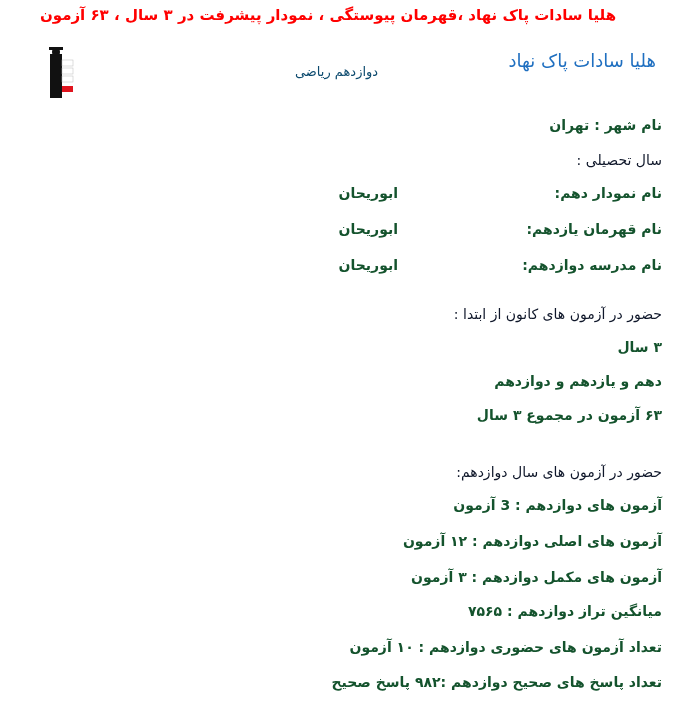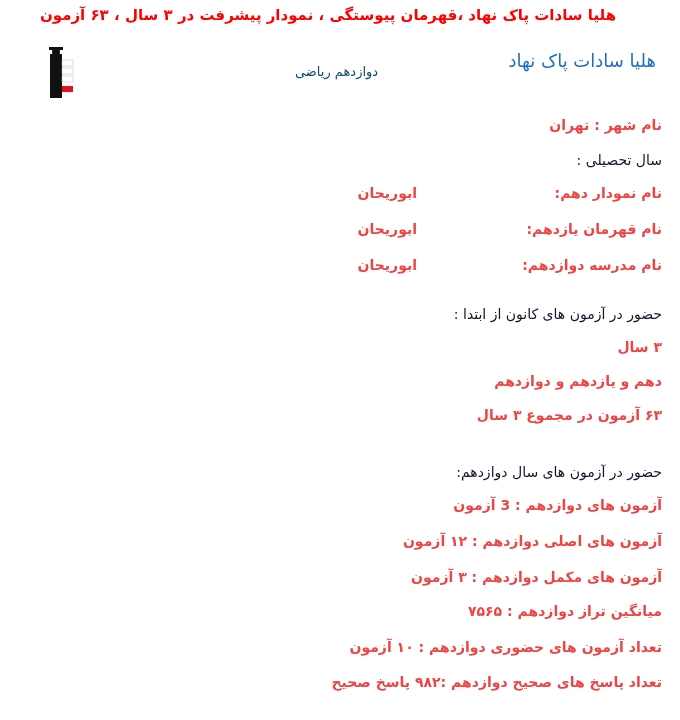--- a/index.html
+++ b/index.html
@@ -4,24 +4,24 @@
   <style>
     html, body { margin:0; padding:0; background:#ffffff; }
     body { width:680px; height:720px; position:relative; overflow:hidden;
            font-family:"DejaVu Sans", sans-serif; direction:rtl; }
     .abs { position:absolute; white-space:nowrap; }
     .top-title { top:6px; right:0; left:0; text-align:center; color:#ff0000;
                  font-weight:bold; font-size:15px; padding-right:24px; }
     .logo { left:48px; top:46px; width:26px; height:56px; }
     .name { right:24px; top:50px; color:#1f6fc0; font-weight:normal; font-size:18px; }
     .grade { left:295px; top:64px; color:#0c4a6e; font-weight:normal; font-size:13px; }
-    .blk { font-weight:bold; font-size:14px; color:#ef4444; }
+    .blk { font-weight:bold; font-size:14px; color:#14532d; }
     .red { color:#0f172a; font-size:14px; font-weight:normal; }
     .row { right:18px; }
-    .val { left:338px; width:60px; text-align:right;margin-left:19px; }
+    .val { left:338px; width:60px; text-align:right; }
   </style>
 </head>
 <body>
 
 <div class="abs top-title">هلیا سادات پاک نهاد ،قهرمان پیوستگی ، نمودار پیشرفت در ۳ سال ، ۶۳ آزمون</div>
 
 <svg class="abs logo" viewBox="0 0 26 56">
   <rect x="2" y="8" width="12" height="44" fill="#111"></rect>
   <circle cx="8" cy="6" r="4" fill="#111"></circle>
   <rect x="1" y="1" width="14" height="3" fill="#111"></rect>

